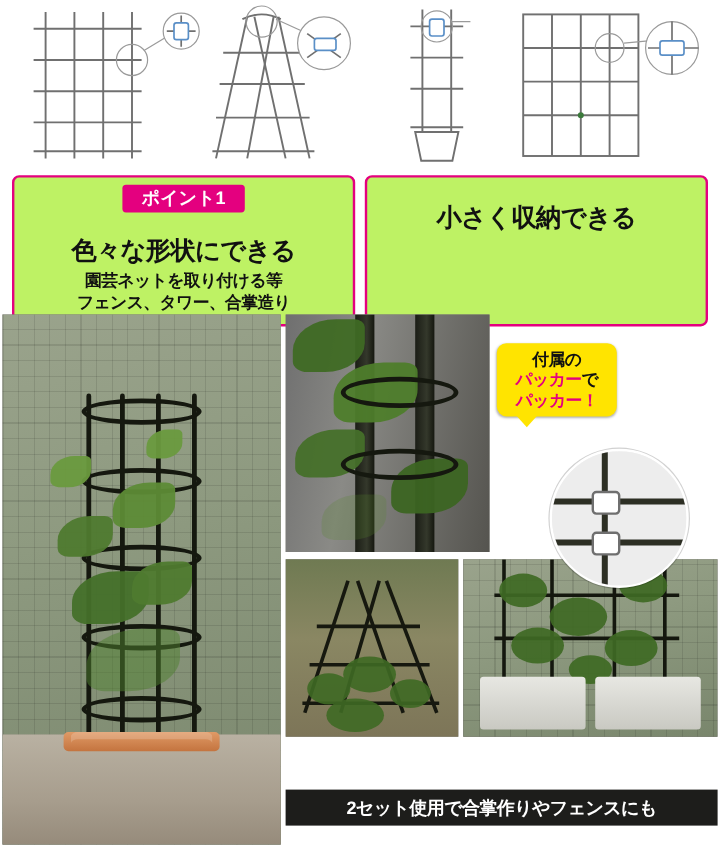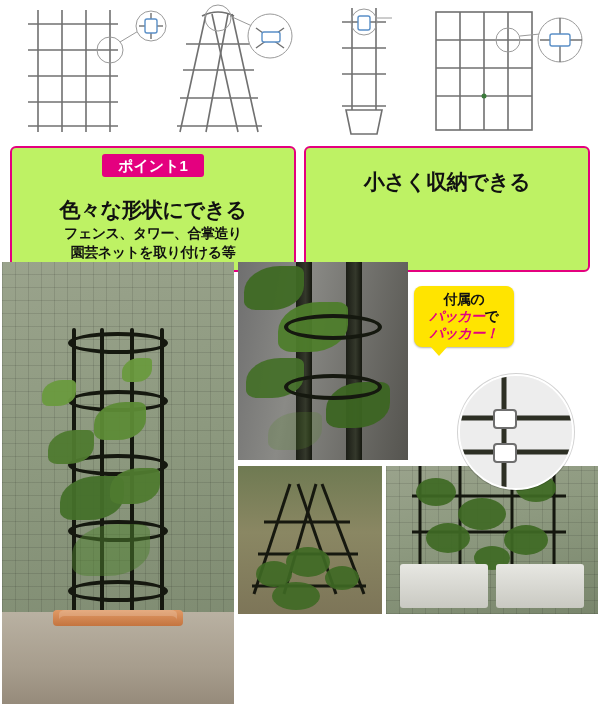--- a/index.html
+++ b/index.html
@@ -169,21 +169,21 @@
     box-sizing: border-box;
     text-align: center;
     font-size: 14px;
     font-weight: bold;
     color: #111111;
     line-height: 1.2;
     letter-spacing: -0.5px;
     box-shadow: 0 1px 2px rgba(0,0,0,0.3);
     z-index: 5;
   }
-  .callout .hl { color: #e4007f; font-style: italic; }
+  .callout .hl { color: #e4007f; }
   .callout:after {
     content: "";
     position: absolute;
     left: 16px; bottom: -9px;
     border-left: 9px solid transparent;
     border-right: 9px solid transparent;
     border-top: 10px solid #ffe400;
   }
 
   
@@ -316,22 +316,22 @@
       <circle cx="54" cy="92" r="2.5" fill="#3b7a3b"></circle>
     </svg>
   </div>
 </div>
 
 <div class="points-row">
 
   <div class="point-box">
     <div class="point-badge">ポイント1</div>
     <div class="point-headline">色々な形状にできる</div>
+    <div class="point-sub">園芸ネットを取り付ける等</div>
     <div class="point-sub">フェンス、タワー、合掌造り</div>
-    <div class="point-sub">園芸ネットを取り付ける等</div>
   </div>
 
   <div class="point-box">
     <div class="point-headline">小さく収納できる</div>
   </div>
 </div>
 
 <div class="collage">
 
   <div class="ph ph-main">
@@ -432,13 +432,16 @@
         <ellipse cx="150" cy="22" rx="20" ry="14"></ellipse>
         <ellipse cx="62" cy="72" rx="22" ry="15"></ellipse>
         <ellipse cx="140" cy="74" rx="22" ry="15"></ellipse>
         <ellipse cx="106" cy="92" rx="18" ry="12"></ellipse>
       </g>
     </svg>
     <div class="planter" style="left:14px;width:88px;"></div>
     <div class="planter" style="left:110px;width:88px;"></div>
   </div>
 
+  <div class="caption-bar">
+    <span>2セット使用で合掌作りやフェンスにも</span>
+  </div>
 </div>
 
 </body></html>

